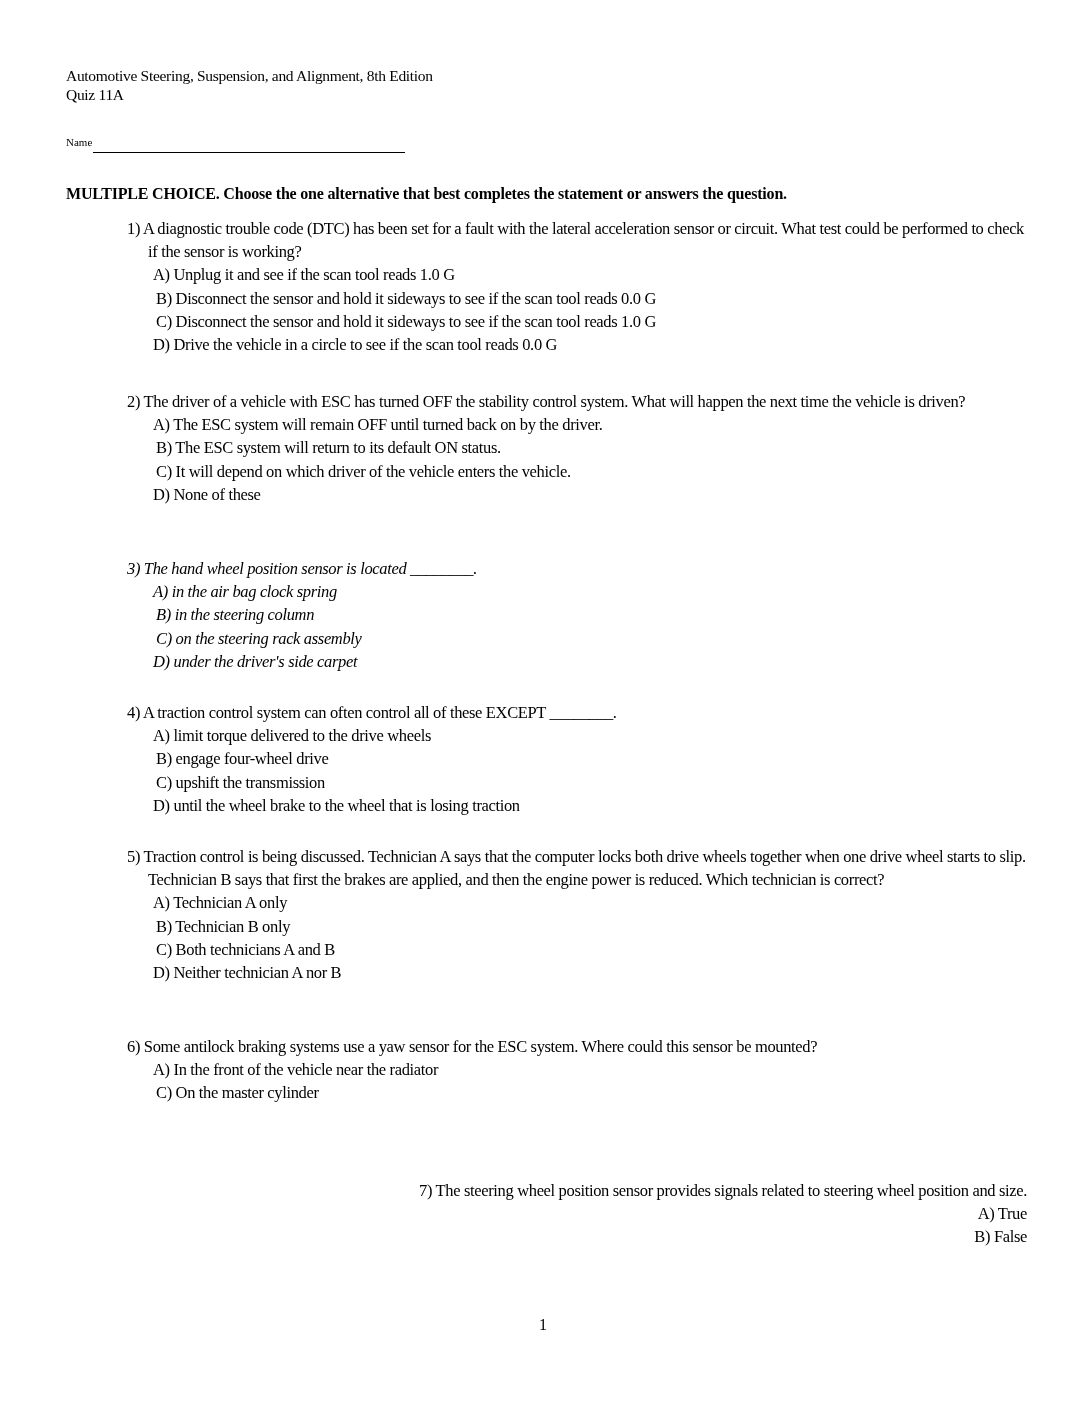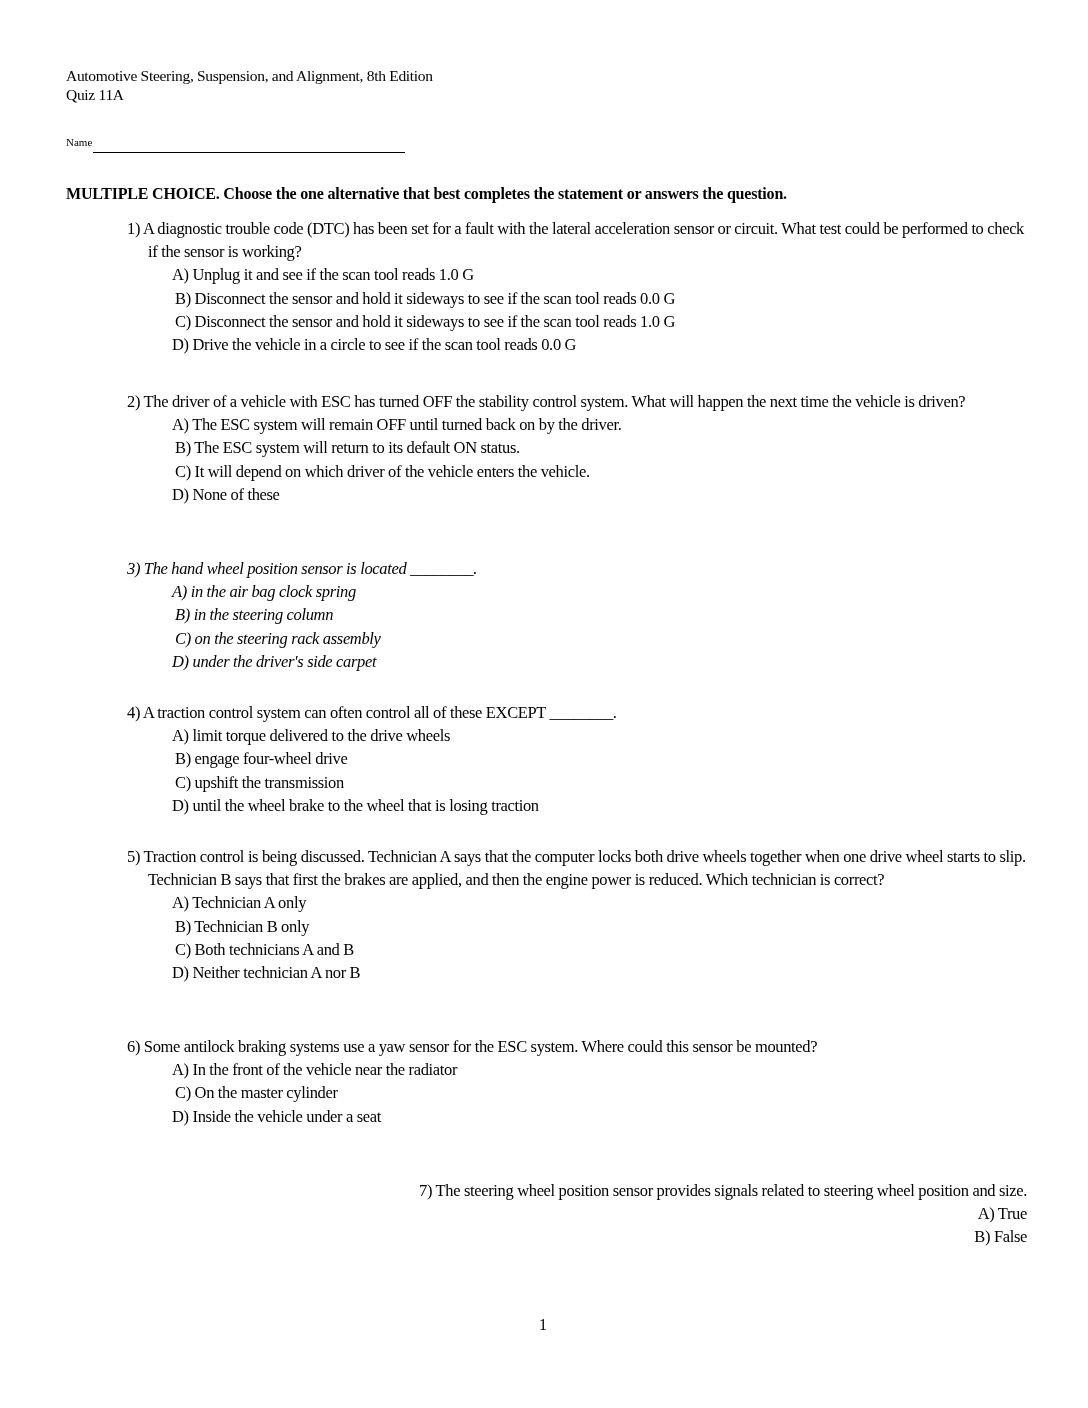--- a/index.html
+++ b/index.html
@@ -6,21 +6,21 @@
     body {
       width: 1088px; height: 1408px; position: relative; overflow: hidden;
       font-family: "Liberation Serif", "DejaVu Serif", serif; color: #000;
     }
     .header { position: absolute; left: 66px; top: 66px; font-size: 15.5px; line-height: 19px; letter-spacing: -0.3px; }
     .name-line { position: absolute; left: 66px; top: 136px; font-size: 11px; display: flex; }
     .name-blank { display: inline-block; width: 312px; border-bottom: 1px solid #000; height: 16px; margin-left: 1px; }
     .instructions { position: absolute; left: 66px; top: 185px; font-size: 16px; font-weight: bold; letter-spacing: -0.2px; }
     .question { position: absolute; left: 127px; width: 900px; font-size: 16.5px; line-height: 23.2px; letter-spacing: -0.35px; }
     .q-stem { padding-left: 21px; text-indent: -21px; }
-    .choices { margin-left: 45px; }
+    .choices { margin-left: 26px; }
     .choice { white-space: nowrap; }
     .choice.b, .choice.c { margin-left: 3px; }
     .page-num { position: absolute; left: 539px; top: 1316px; font-size: 16px; }
   </style>
 </head>
 <body>
 
 <div class="header">
   <div>Automotive Steering, Suspension, and Alignment, 8th Edition</div>
   <div>Quiz 11A</div>
@@ -81,21 +81,20 @@
     <div class="choice c">C) Both technicians A and B</div>
     <div class="choice d">D) Neither technician A nor B</div>
   </div>
 </div>
 
 <div class="question" style="top:1035px;">
   <div class="q-stem"><span>6)</span> <span>Some antilock braking systems use a yaw sensor for the ESC system. Where could this sensor be mounted?</span></div>
   <div class="choices">
     <div class="choice a">A) In the front of the vehicle near the radiator</div>
     <div class="choice c">C) On the master cylinder</div>
-    <div class="choice d">D) Inside the vehicle under a seat</div>
   </div>
 </div>
 
 <div class="question" style="top:1179px;text-align:right;">
   <div class="q-stem"><span>7)</span> <span>The steering wheel position sensor provides signals related to steering wheel position and size.</span></div>
   <div class="choices">
     <div class="choice a">A) True</div>
     <div class="choice b">B) False</div>
   </div>
 </div>

